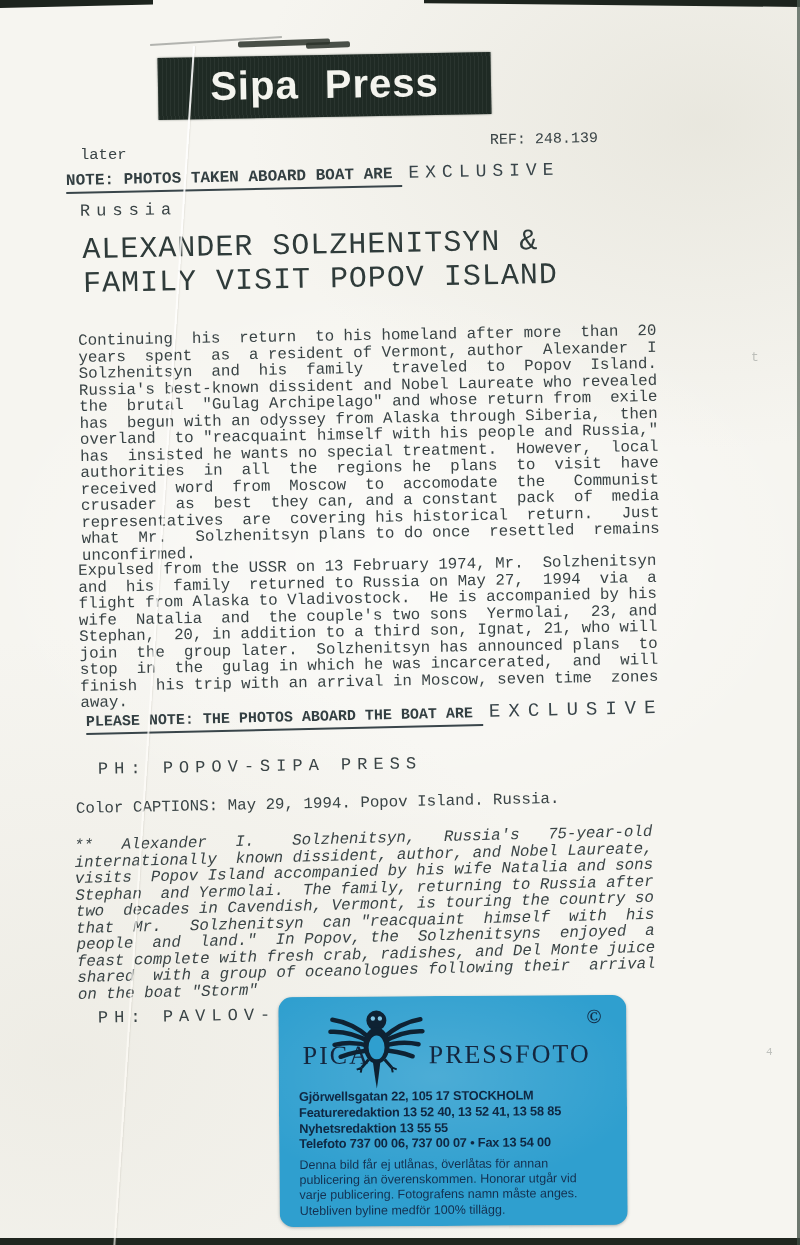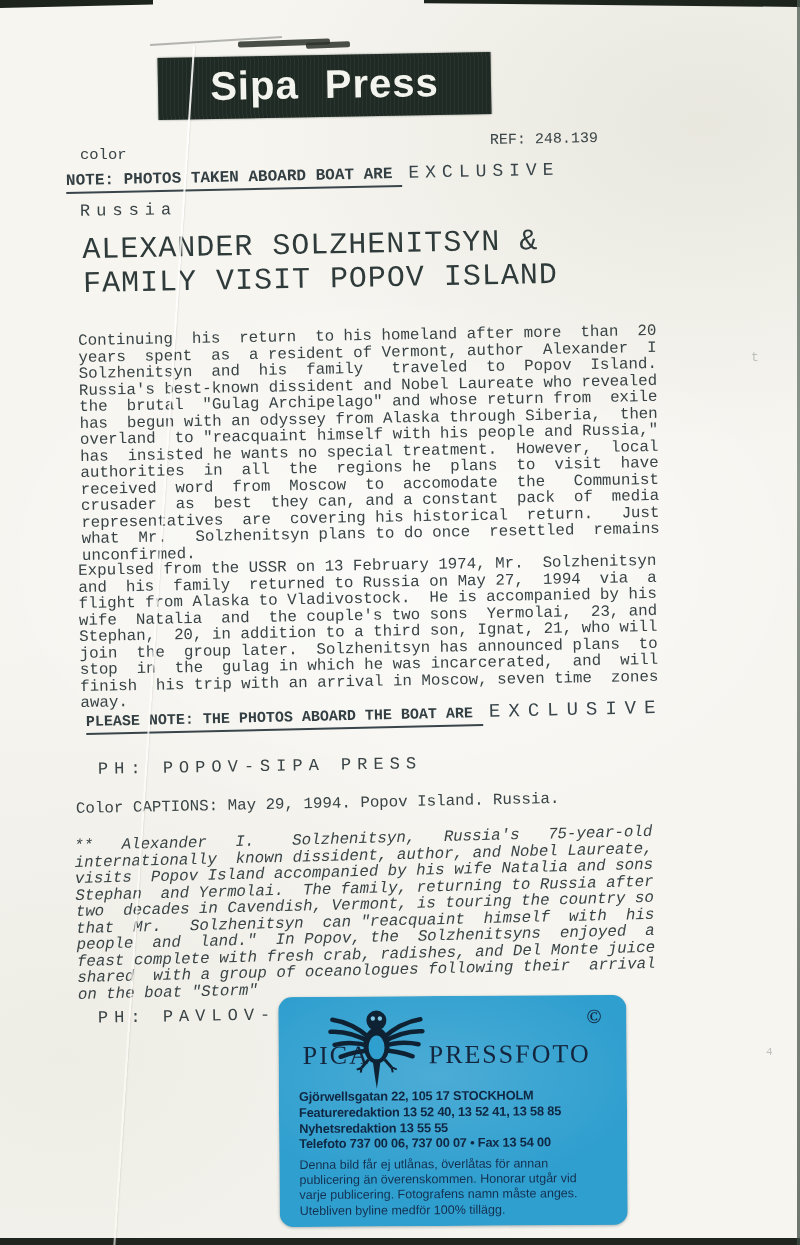--- a/index.html
+++ b/index.html
@@ -92,21 +92,21 @@
   <div class="abs smudge" id="smudge2"></div>
   <div class="abs" id="pencil-line"></div>
   <div class="abs" id="crease"></div>
   <div class="abs speck" style="left:751px;top:350px;">t</div>
   <div class="abs speck" style="left:766px;top:1046px;font-size:11px;">4</div>
 
   <div class="abs" id="logo-box">
     <span id="logo-text">Sipa Press</span>
   </div>
 
-  <div class="abs" id="color-label">color</div>
+  <div class="abs" id="color-label">later</div>
   <div class="abs" id="ref-label">REF:  248.139</div>
 
   <div class="abs" id="note-line">
     <span class="underlined">NOTE: PHOTOS TAKEN ABOARD BOAT ARE</span><span class="exclusive">EXCLUSIVE</span>
   </div>
 
   <div class="abs" id="country-label">Russia</div>
 
   <div class="abs pre" id="headline">ALEXANDER SOLZHENITSYN &amp;
 FAMILY VISIT POPOV ISLAND</div>

